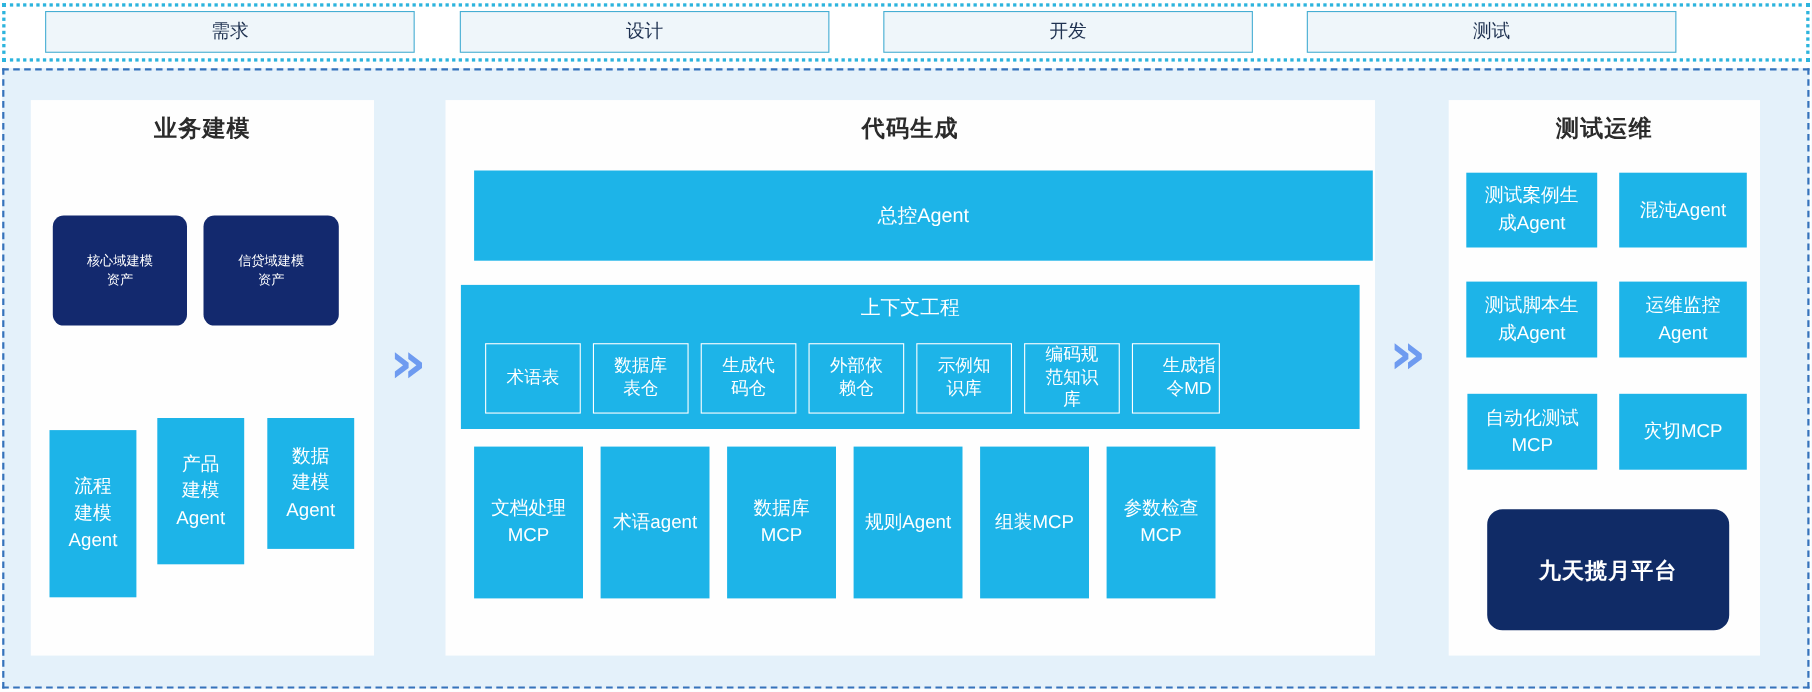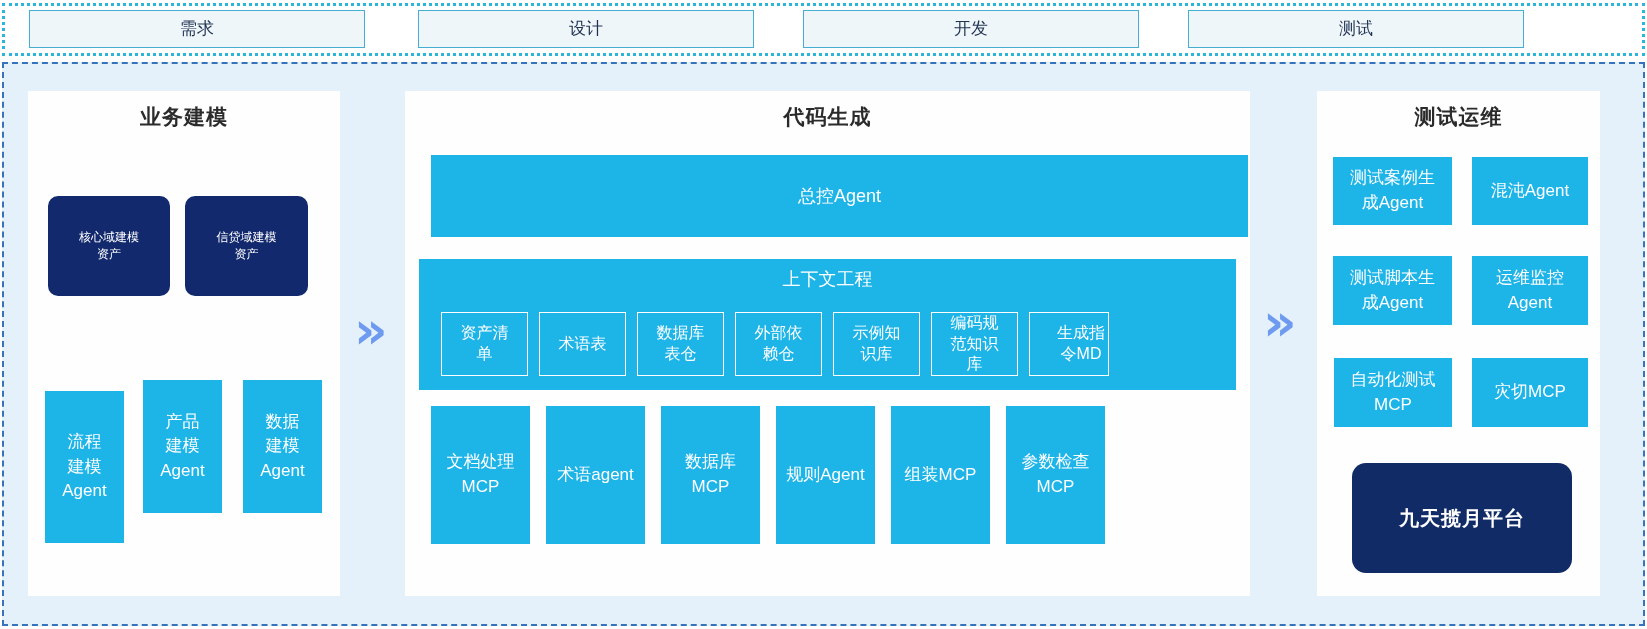--- a/index.html
+++ b/index.html
@@ -61,58 +61,58 @@
   .platform-box {
     position:absolute; background:#102b66; border-radius:14px; color:#ffffff;
     font-size:20px; font-weight:bold; display:flex; align-items:center;
     justify-content:center; letter-spacing:1px;
   }
 </style>
 </head>
 <body>
 
 <div class="phase-strip">
-  <div class="phase-box" style="left:24px">需求</div>
+  <div class="phase-box" style="left:36px">需求</div>
   <div class="phase-box" style="left:413px">设计</div>
   <div class="phase-box" style="left:798px">开发</div>
   <div class="phase-box" style="left:1183px">测试</div>
 </div>
 
 <div class="main">
 
   <div class="panel" style="left:24px;top:27px;width:312px;height:505px">
     <div class="panel-title">业务建模</div>
     <div class="navy-box" style="left:20px;top:105px;width:122px;height:100px">核心域建模
 资产</div>
     <div class="navy-box" style="left:157px;top:105px;width:123px;height:100px">信贷域建模
 资产</div>
     <div class="cyan-box" style="left:17px;top:300px;width:79px;height:152px">流程
 建模
 Agent</div>
     <div class="cyan-box" style="left:115px;top:289px;width:79px;height:133px">产品
 建模
 Agent</div>
-    <div class="cyan-box" style="left:215px;top:289px;width:79px;height:133px">数据
+    <div class="cyan-box" style="left:215px;top:289px;width:79px;height:119px">数据
 建模
 Agent</div>
   </div>
 
   <div class="chevron" style="left:350px;top:240px">»</div>
 
   <div class="panel" style="left:401px;top:27px;width:845px;height:505px">
     <div class="panel-title">代码生成</div>
     <div class="bar" style="left:14px;top:64px;width:817px;height:82px">总控Agent</div>
     <div class="ctx" style="left:14px;top:168px;width:817px;height:131px">
       <div class="ctx-title">上下文工程</div>
       <div class="ctx-row">
-        <div class="ctx-box">资产清
-单</div>
         <div class="ctx-box">术语表</div>
         <div class="ctx-box">数据库
 表仓</div>
+        <div class="ctx-box">生成代
+码仓</div>
         <div class="ctx-box">外部依
 赖仓</div>
         <div class="ctx-box">示例知
 识库</div>
         <div class="ctx-box">编码规
 范知识
 库</div>
         <div class="ctx-box wide">生成指
 令MD</div>
       </div>

